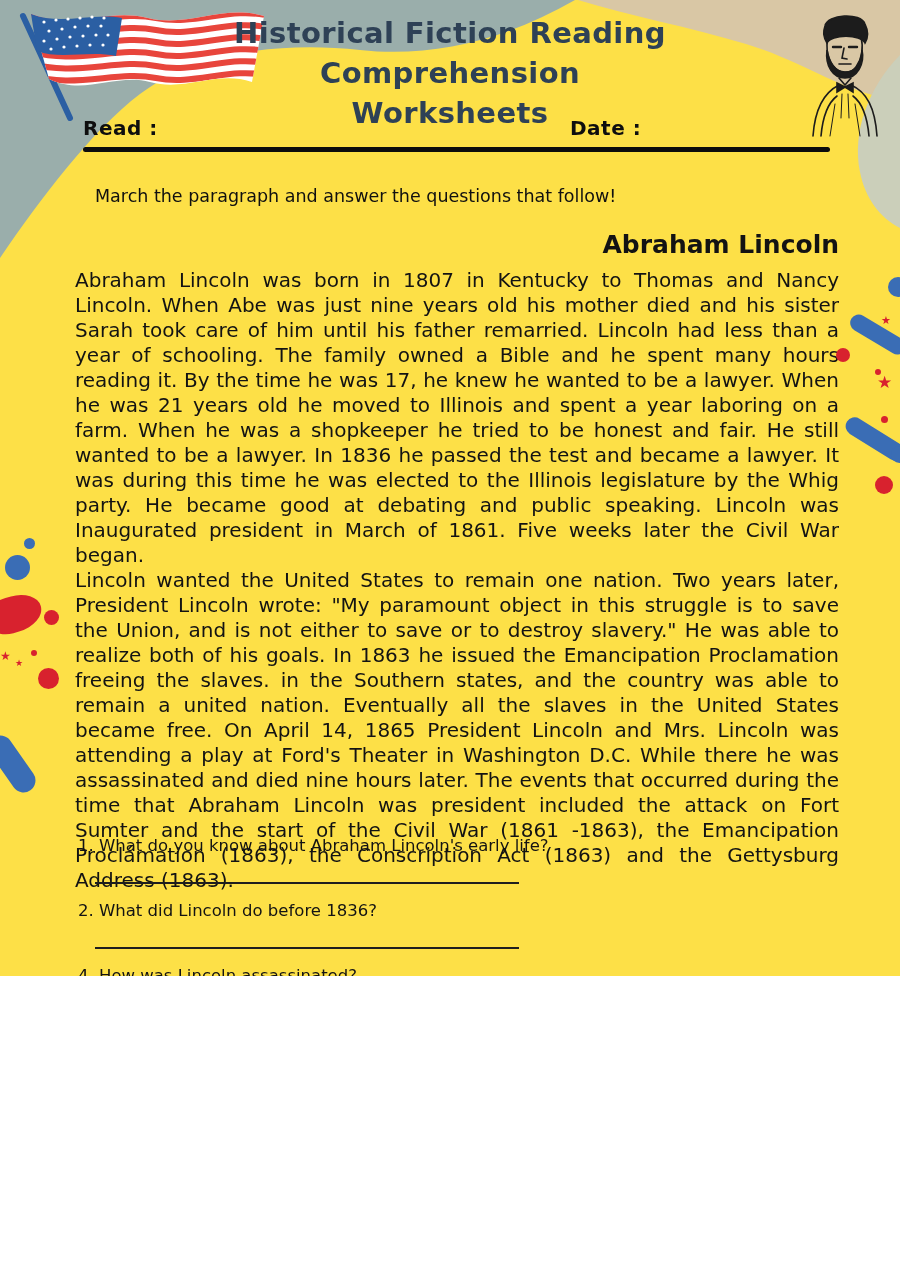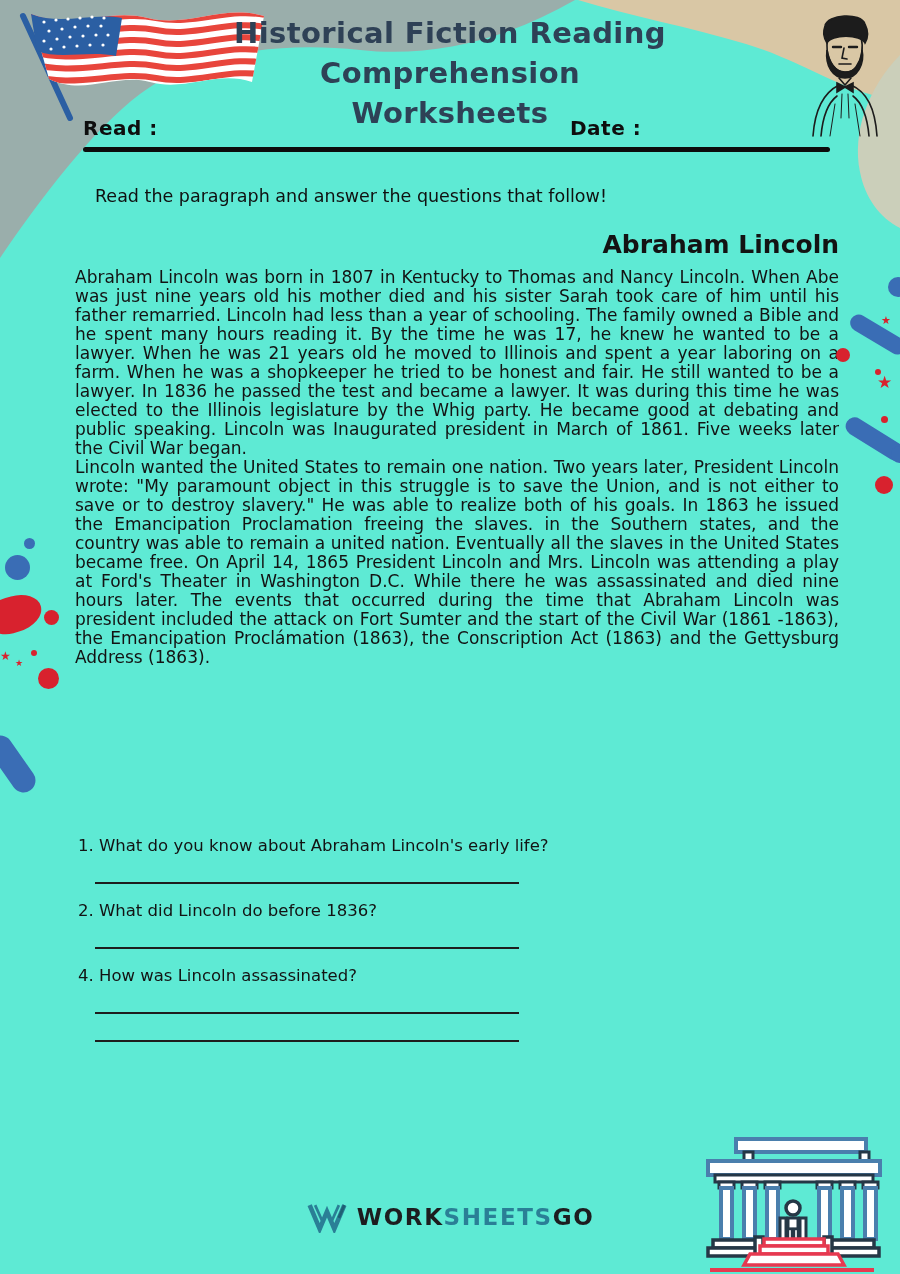--- a/index.html
+++ b/index.html
@@ -1,31 +1,31 @@
 <!DOCTYPE html>
 <html><head>
 <meta charset="utf-8">
 <style>
   html,body{margin:0;padding:0;background:#fff;}
   .page{
-    position:relative;width:900px;height:1274px;background:#5eead4;overflow:hidden;
+    position:relative;width:900px;height:976px;background:#fde047;overflow:hidden;
     font-family:"DejaVu Sans","Liberation Sans",sans-serif;color:#131313;
   }
   .abs{position:absolute;}
   
   .title-wrap{position:absolute;top:13px;left:105px;width:690px;text-align:center;
     color:#2e4156;font-weight:800;font-size:29px;line-height:1.38;letter-spacing:.4px;}
   .field-label{position:absolute;font-size:20px;font-weight:700;color:#0e0e0e;letter-spacing:.5px;}
   .header-rule{position:absolute;left:83px;top:147px;width:747px;height:5px;background:#0c0c0c;border-radius:3px;}
   .fill-zone{position:absolute;height:30px;}
   
   .instruction{position:absolute;left:95px;top:186px;font-size:17.5px;color:#101010;}
   .passage{position:absolute;left:75px;top:230px;width:764px;}
   .passage-title{text-align:right;font-weight:700;font-size:25px;margin:0 0 9px 0;}
-  .passage p{margin:0;font-size:17px;line-height:19px;text-align:justify;}
+  .passage p{margin:0;font-size:20px;line-height:25px;text-align:justify;}
   
   .questions{position:absolute;left:78px;top:836px;width:640px;}
   .q-item{margin-bottom:17px;}
   .q-text{font-size:16.5px;line-height:20px;}
   .q-blank{margin:26px 0 0 17px;width:424px;height:0;border-bottom:2.6px solid #1e1e1e;}
   
   .footer-logo{position:absolute;left:0;right:0;top:1201px;display:flex;justify-content:center;align-items:center;gap:9px;}
   .logo-text{font-size:23px;font-weight:800;letter-spacing:1.6px;}
   .lg-dark{color:#1d1d1f;} .lg-teal{color:#2a7f96;}
   
@@ -110,21 +110,21 @@
     <div>Historical Fiction Reading Comprehension</div>
     <div>Worksheets</div>
   </div>
 
   <span class="field-label" style="left:83px;top:116px;">Read :</span>
   <div class="fill-zone" style="left:155px;top:112px;width:320px;"></div>
   <span class="field-label" style="left:570px;top:116px;">Date :</span>
   <div class="fill-zone" style="left:645px;top:112px;width:180px;"></div>
   <div class="header-rule"></div>
 
-  <div class="instruction">Read the paragraph and answer the questions that follow!</div>
+  <div class="instruction">March the paragraph and answer the questions that follow!</div>
 
   <div class="passage">
     <div class="passage-title">Abraham Lincoln</div>
     <p>Abraham Lincoln was born in 1807 in Kentucky to Thomas and Nancy Lincoln. When Abe was just nine years old his mother died and his sister Sarah took care of him until his father remarried. Lincoln had less than a year of schooling. The family owned a Bible and he spent many hours reading it. By the time he was 17, he knew he wanted to be a lawyer. When he was 21 years old he moved to Illinois and spent a year laboring on a farm. When he was a shopkeeper he tried to be honest and fair. He still wanted to be a lawyer. In 1836 he passed the test and became a lawyer. It was during this time he was elected to the Illinois legislature by the Whig party. He became good at debating and public speaking. Lincoln was Inaugurated president in March of 1861. Five weeks later the Civil War began.</p>
     <p>Lincoln wanted the United States to remain one nation. Two years later, President Lincoln wrote: "My paramount object in this struggle is to save the Union, and is not either to save or to destroy slavery." He was able to realize both of his goals. In 1863 he issued the Emancipation Proclamation freeing the slaves. in the Southern states, and the country was able to remain a united nation. Eventually all the slaves in the United States became free. On April 14, 1865 President Lincoln and Mrs. Lincoln was attending a play at Ford's Theater in Washington D.C. While there he was assassinated and died nine hours later. The events that occurred during the time that Abraham Lincoln was president included the attack on Fort Sumter and the start of the Civil War (1861 -1863), the Emancipation Proclámation (1863), the Conscription Act (1863) and the Gettysburg Address (1863).</p>
   </div>
 
   <div class="questions">
     <div class="q-item">
       <div class="q-text">1. What do you know about Abraham Lincoln's early life?</div>

